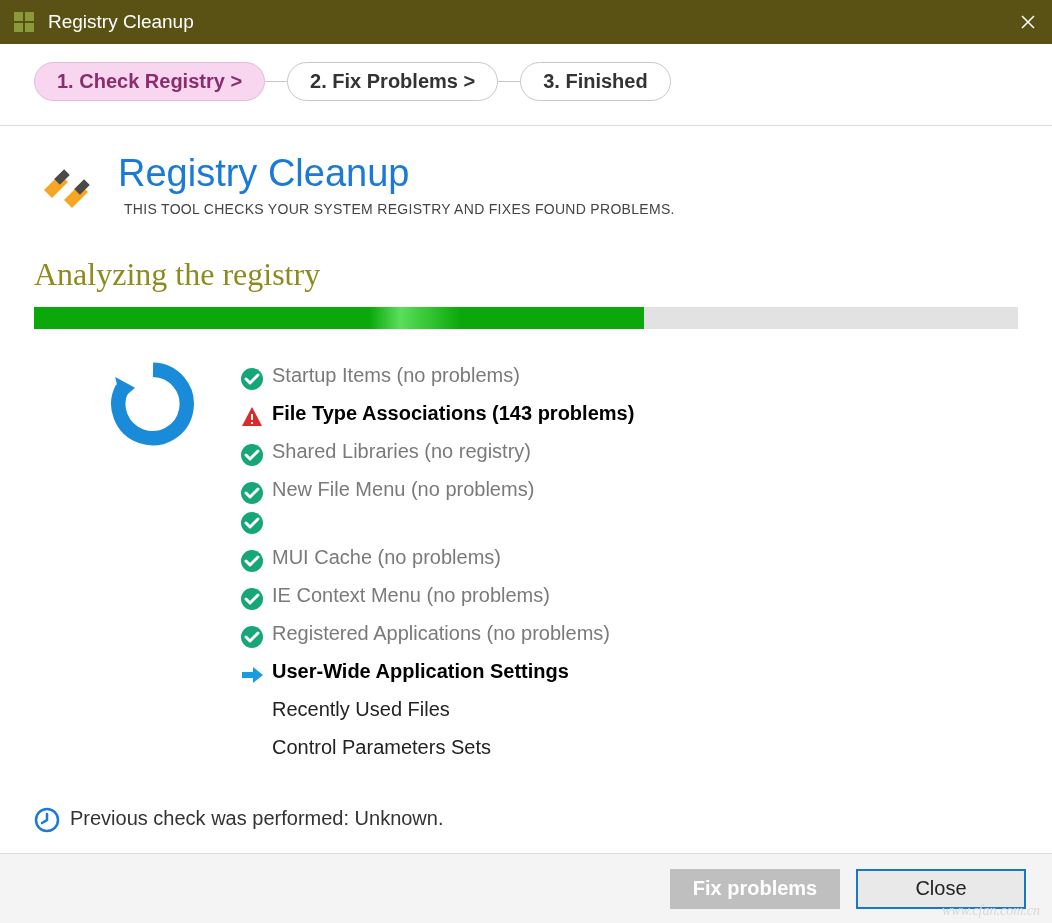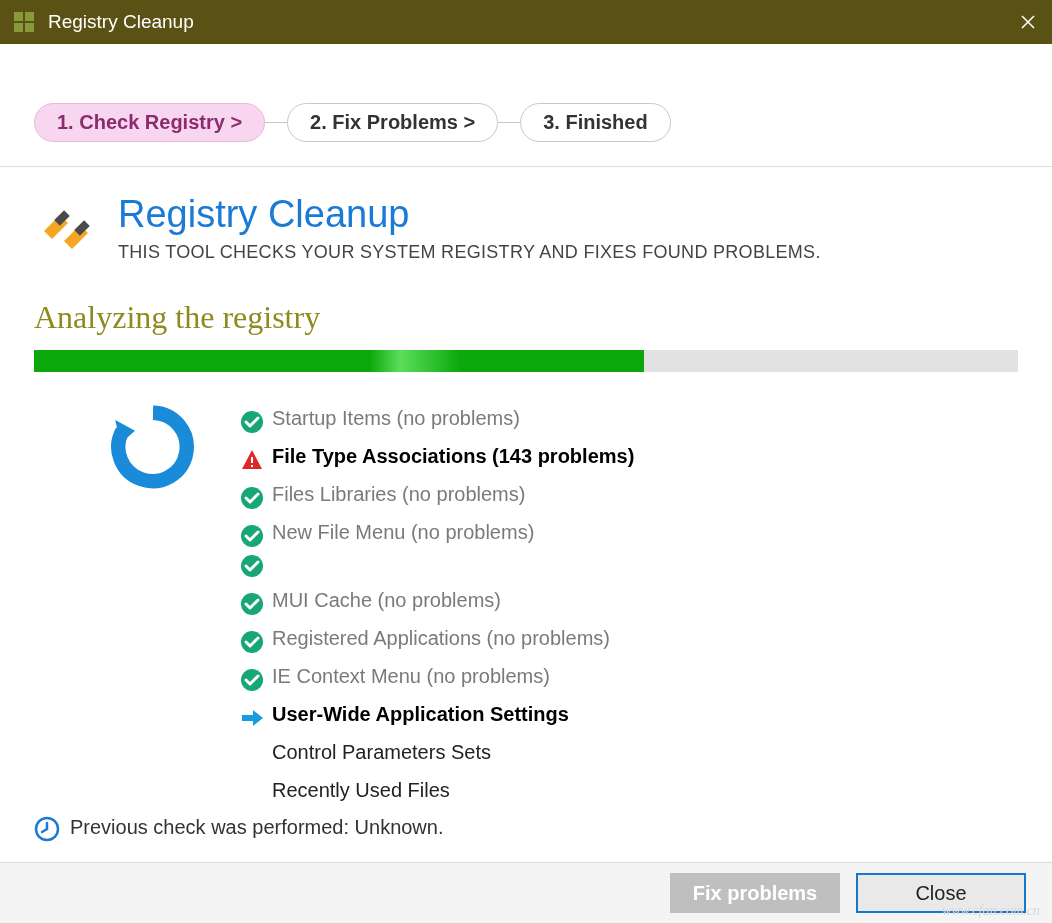--- a/index.html
+++ b/index.html
@@ -38,21 +38,20 @@
   color: #fff; font-size: 18px;
   cursor: pointer;
 }
 
 .steps {
   display: flex;
   align-items: center;
   padding: 18px 35px 24px 34px;
   border-bottom: 1px solid #dcdcdc;
   gap: 0;
-  margin-top: 41px;
 }
 .step-pill {
   border: 1px solid #c8c8c8;
   border-radius: 22px;
   padding: 7px 22px;
   font-size: 20px;
   font-weight: 600;
   color: #333;
   background: #fff;
 }
@@ -77,23 +76,24 @@
   margin-bottom: 36px;
 }
 .header-icon svg { width: 64px; height: 64px; }
 .header-text h1 {
   font-size: 38px;
   font-weight: 300;
   color: #1a7ad6;
   margin-bottom: 6px;
 }
 .header-text p {
-  font-size: 18px;
+  font-size: 14px;
   color: #444;
   letter-spacing: 0.3px;
+  margin-left: 6px;
 }
 
 .status-heading {
   font-size: 32px;
   font-weight: 300;
   color: #8e8a1d;
   margin-bottom: 14px;
   font-family: Liberation Serif, serif;
 }
 
@@ -263,21 +263,21 @@
           </span>
           <span class="label">File Type Associations (143 problems)</span>
         </div>
         <div class="item ok">
           <span class="icon">
             <svg viewBox="0 0 24 24" width="24" height="24">
               <circle cx="12" cy="12" r="11" fill="#17a678"></circle>
               <path d="M6 12 L10 16 L18 8" stroke="#fff" stroke-width="3" fill="none" stroke-linecap="round" stroke-linejoin="round"></path>
             </svg>
           </span>
-          <span class="label">Files Libraries (no problems)</span>
+          <span class="label">Shared Libraries (no registry)</span>
         </div>
         <div class="item ok">
           <span class="icon">
             <svg viewBox="0 0 24 24" width="24" height="24">
               <circle cx="12" cy="12" r="11" fill="#17a678"></circle>
               <path d="M6 12 L10 16 L18 8" stroke="#fff" stroke-width="3" fill="none" stroke-linecap="round" stroke-linejoin="round"></path>
             </svg>
           </span>
           <span class="label">New File Menu (no problems)</span>
         </div>
@@ -298,44 +298,44 @@
           </span>
           <span class="label">MUI Cache (no problems)</span>
         </div>
         <div class="item ok">
           <span class="icon">
             <svg viewBox="0 0 24 24" width="24" height="24">
               <circle cx="12" cy="12" r="11" fill="#17a678"></circle>
               <path d="M6 12 L10 16 L18 8" stroke="#fff" stroke-width="3" fill="none" stroke-linecap="round" stroke-linejoin="round"></path>
             </svg>
           </span>
+          <span class="label">IE Context Menu (no problems)</span>
+        </div>
+        <div class="item ok">
+          <span class="icon">
+            <svg viewBox="0 0 24 24" width="24" height="24">
+              <circle cx="12" cy="12" r="11" fill="#17a678"></circle>
+              <path d="M6 12 L10 16 L18 8" stroke="#fff" stroke-width="3" fill="none" stroke-linecap="round" stroke-linejoin="round"></path>
+            </svg>
+          </span>
           <span class="label">Registered Applications (no problems)</span>
         </div>
-        <div class="item ok">
-          <span class="icon">
-            <svg viewBox="0 0 24 24" width="24" height="24">
-              <circle cx="12" cy="12" r="11" fill="#17a678"></circle>
-              <path d="M6 12 L10 16 L18 8" stroke="#fff" stroke-width="3" fill="none" stroke-linecap="round" stroke-linejoin="round"></path>
-            </svg>
-          </span>
-          <span class="label">IE Context Menu (no problems)</span>
-        </div>
         <div class="item current">
           <span class="icon">
             <svg viewBox="0 0 24 24" width="24" height="24">
               <path d="M2 9 L13 9 L13 4 L23 12 L13 20 L13 15 L2 15 Z" fill="#1a9be0"></path>
             </svg>
           </span>
           <span class="label">User-Wide Application Settings</span>
+        </div>
+        <div class="item pending">
+          <span class="label">Recently Used Files</span>
         </div>
         <div class="item pending">
           <span class="label">Control Parameters Sets</span>
-        </div>
-        <div class="item pending">
-          <span class="label">Recently Used Files</span>
         </div>
       </div>
   </div>
 
 </div>
 
 <div class="previous">
   <span class="clk">
     <svg viewBox="0 0 26 26">
         <circle cx="13" cy="13" r="11" fill="none" stroke="#1a7ad6" stroke-width="2.5"></circle>

